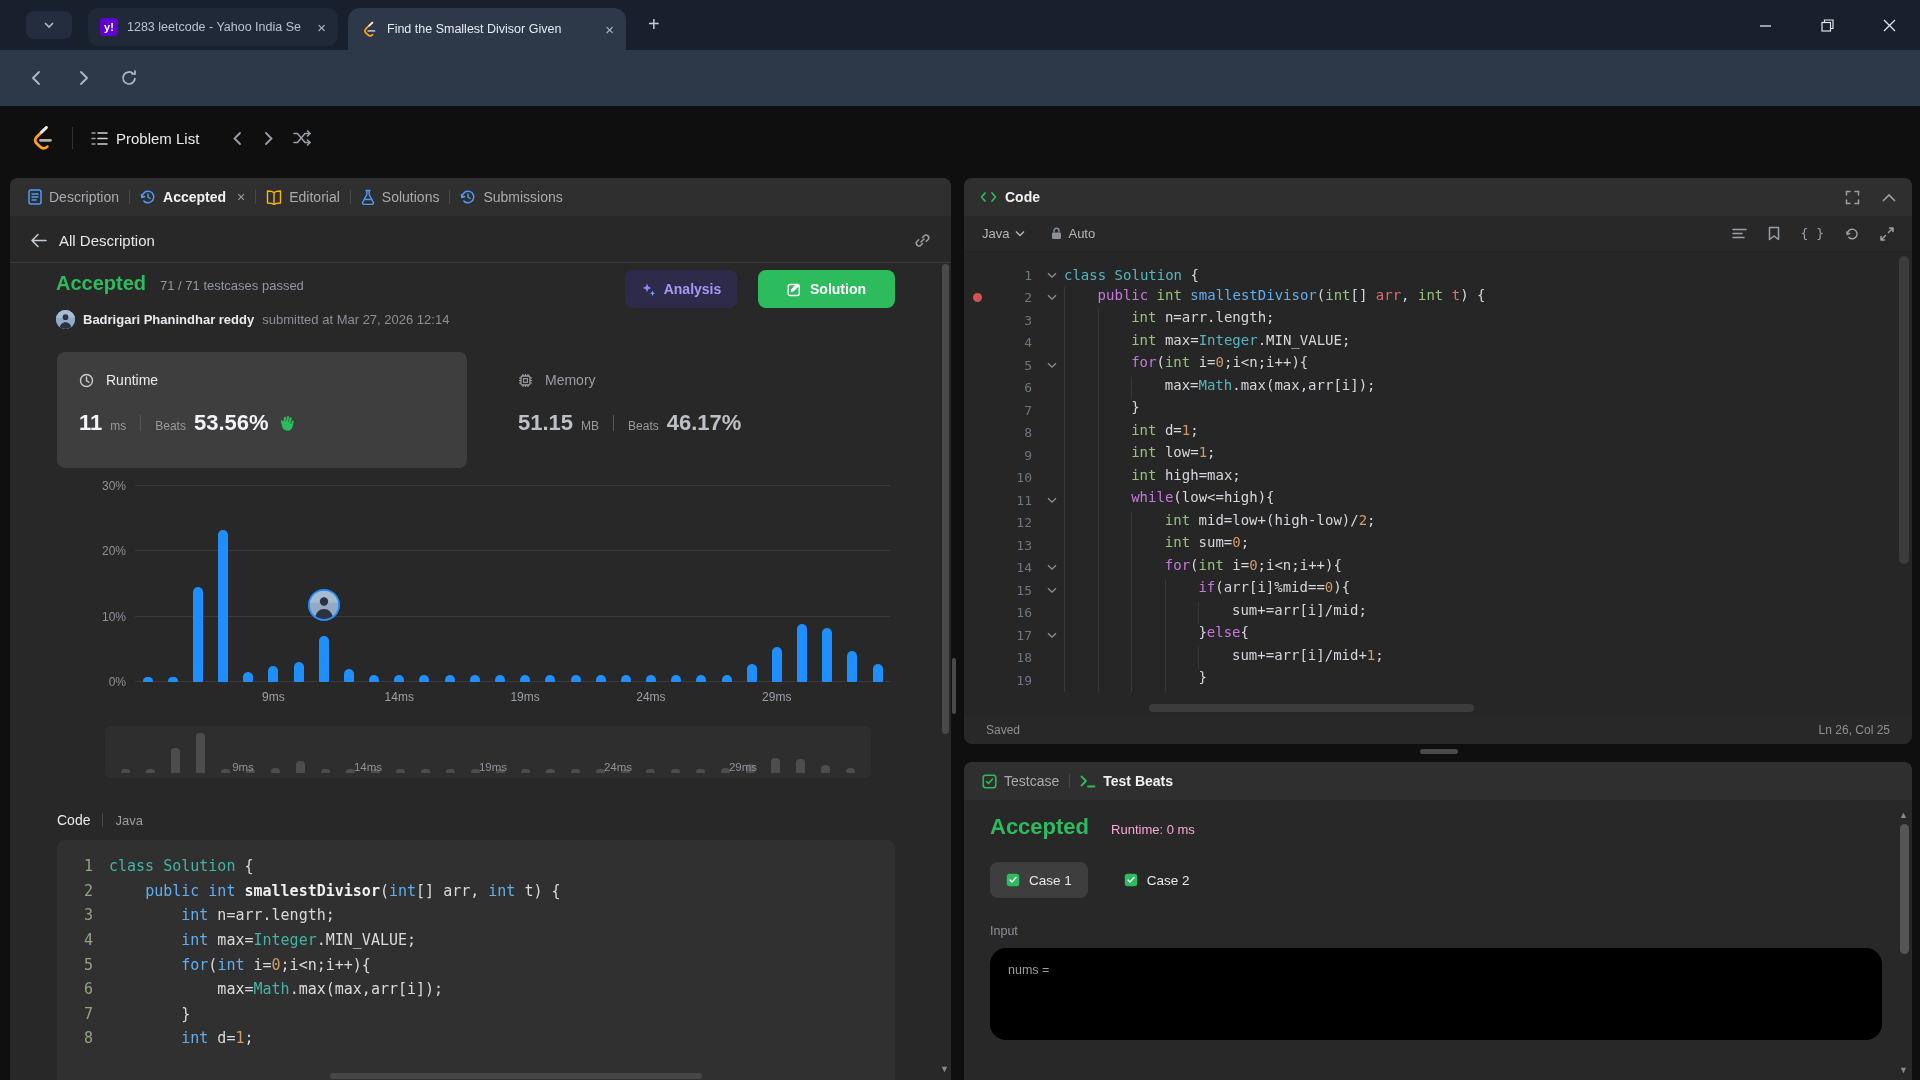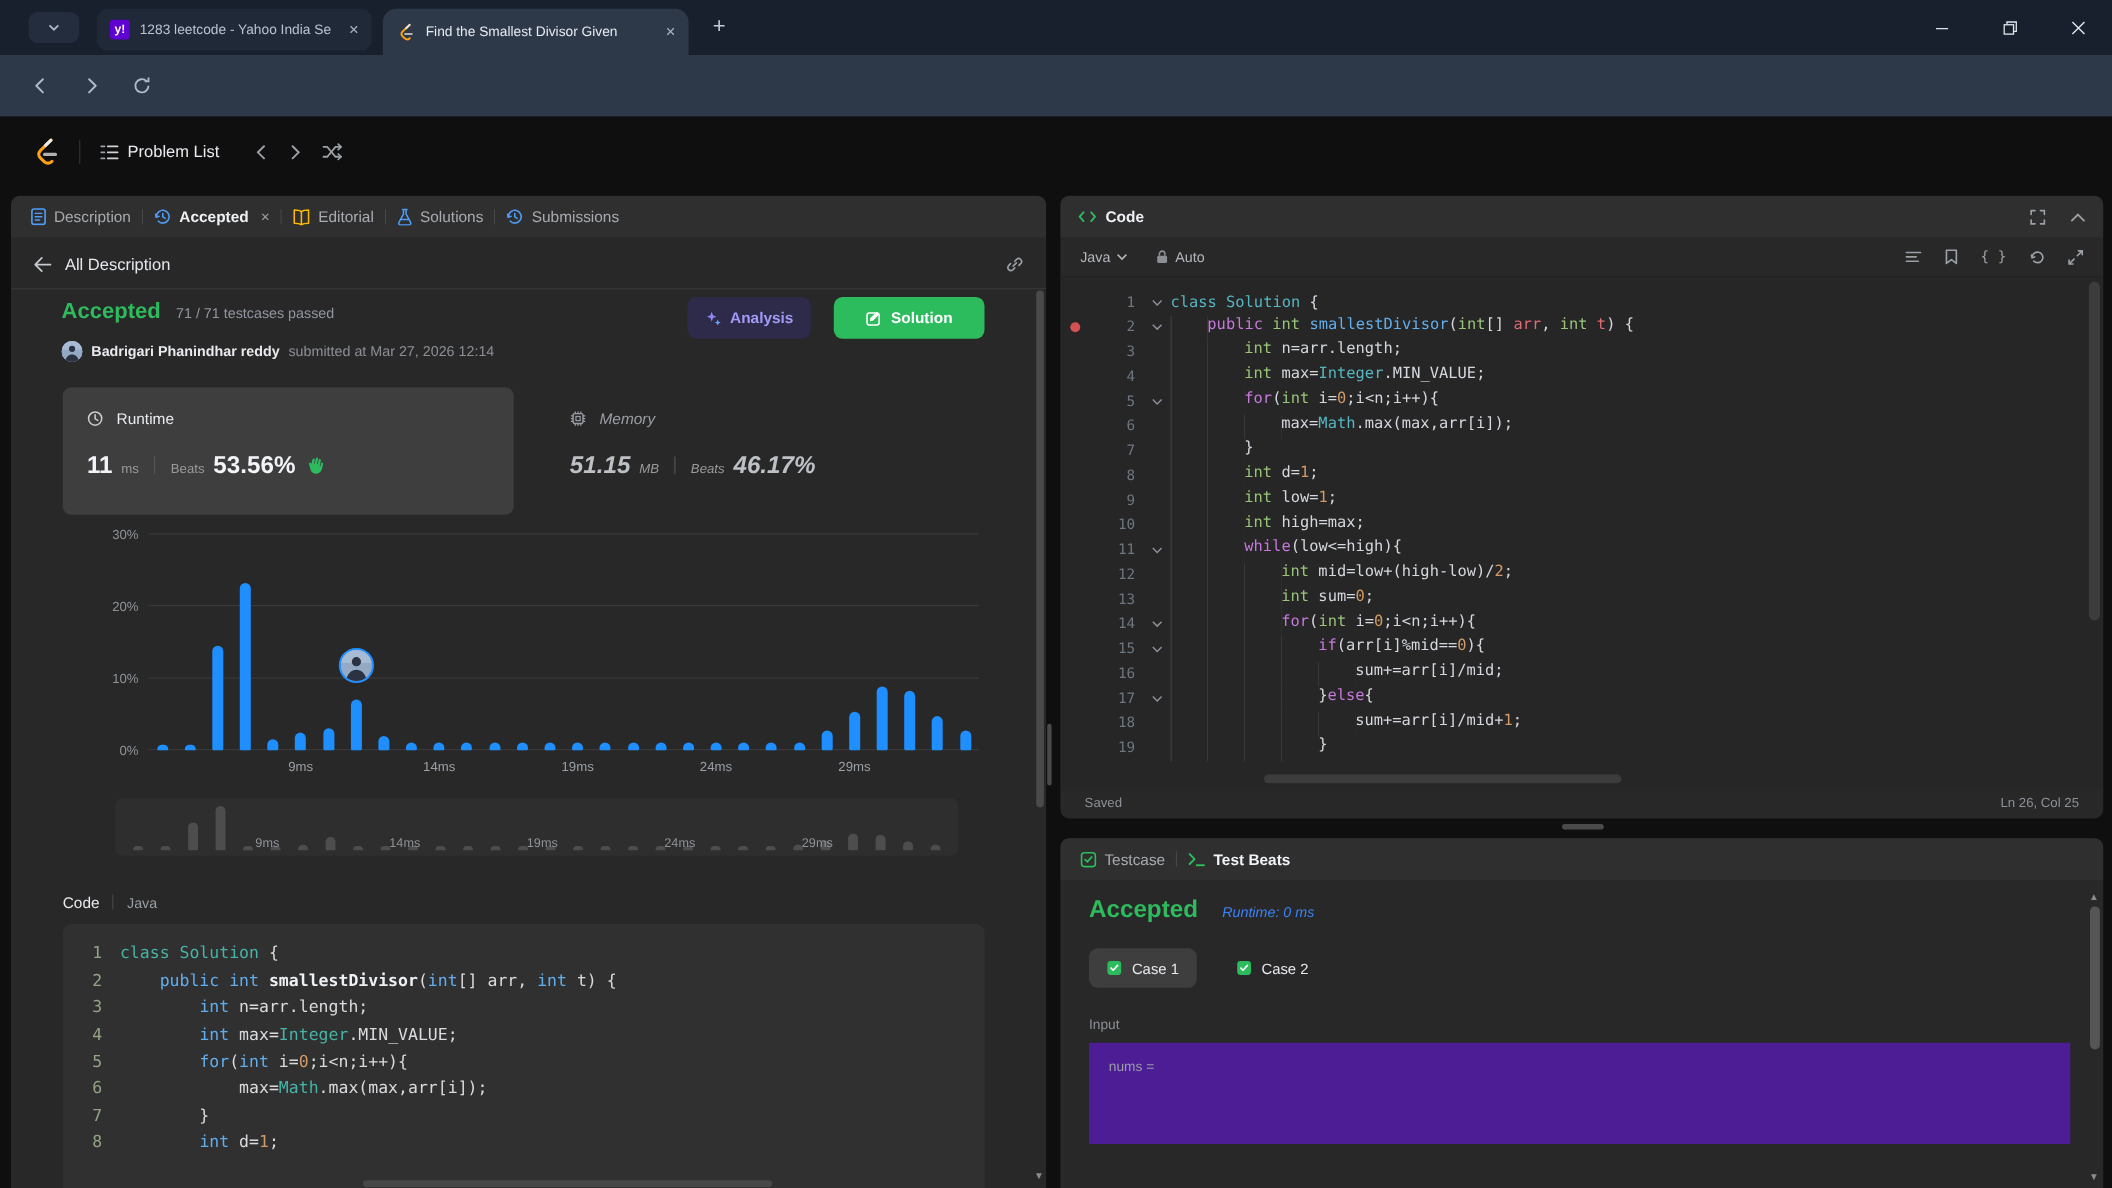--- a/index.html
+++ b/index.html
@@ -64,21 +64,21 @@
   .status-accepted { font-size:20px; font-weight:700; color:#2dbb5e; }
   .testcases { font-size:13px; color:#9196a1; }
   .btn { display:flex; align-items:center; justify-content:center; gap:8px; border-radius:8px; font-size:14px; font-weight:600; }
   .analysis-btn { position:absolute; left:615px; top:92px; width:112px; height:38px; background:#2e2a4a; color:#a19bf5; }
   .solution-btn { position:absolute; left:748px; top:92px; width:137px; height:38px; background:#2cbb5d; color:#fff; }
   .byline { position:absolute; left:46px; top:132px; display:flex; align-items:center; gap:8px; font-size:13px; color:#8c9096; }
   .byline b { color:#e8eaee; }
 
   .stat-card { position:absolute; top:174px; height:116px; border-radius:8px; padding:20px 22px; }
   .stat-card.rt { left:47px; width:410px; background:#3e3e3e; }
-  .stat-card.mem { left:486px; width:390px;font-style:italic; }
+  .stat-card.mem { left:486px; width:390px; }
   .stat-head { display:flex; align-items:center; gap:12px; font-size:14px; }
   .stat-vals { display:flex; align-items:baseline; gap:8px; margin-top:22px; }
   .bigval { font-size:22px; font-weight:700; }
   .smallu { font-size:12px; color:#9a9a9a; }
   .vdiv { width:1px; height:16px; background:#565656; align-self:center; margin:0 6px; }
   .rt .stat-head { color:#e9ebee; } .rt .bigval { color:#f2f4f7; }
   .mem .stat-head { color:#9a9ea5; } .mem .bigval { color:#bdc0c5; }
 
   
   .chart { position:absolute; left:30px; top:300px; width:880px; height:230px; }
@@ -135,26 +135,26 @@
   .ed .tkf { color:#61afef; } .ed .tkp { color:#e06c75; } .ed .tkn { color:#d19a66; }
   .ed .tkd { color:#d4d7dd; }
   .ed-status { position:absolute; left:0; bottom:0; right:0; height:28px; display:flex; align-items:center; padding:0 22px; font-size:12px; color:#8c9096; }
   .ed-vthumb { position:absolute; right:3px; top:78px; width:10px; height:308px; background:#3c3c3c; border-radius:5px; }
   .ed-hthumb { position:absolute; left:185px; bottom:32px; width:325px; height:8px; background:#3c3c3c; border-radius:4px; }
 
   
   .tr-content { position:absolute; left:26px; top:52px; right:30px; }
   .tr-status { display:flex; align-items:baseline; gap:22px; }
   .tr-accepted { font-size:22px; font-weight:700; color:#2dbb5e; }
-  .tr-runtime { font-size:13px; color:#3b82f6;font-style:italic; }
+  .tr-runtime { font-size:13px; color:#f9a8d4; }
   .case-row { display:flex; gap:20px; margin-top:22px; }
   .case-chip { height:36px; padding:0 16px; border-radius:8px; display:flex; align-items:center; gap:9px; font-size:13.5px; color:#e6e8ec; font-weight:500; }
   .case-chip.on { background:#3e3e3e; }
   .input-label { margin-top:26px; font-size:12.5px; color:#8c9096; }
-  .input-box { margin-top:10px; height:92px; background:#4c1d95; border-radius:0; padding:15px 18px; }
+  .input-box { margin-top:10px; height:92px; background:#000000; border-radius:16px; padding:15px 18px; }
   .input-key { font-size:12.5px; color:#9a9ea5; }
   .input-val { margin-top:10px; font-size:16px; color:#edeff3; }
   .tp-arrow-up { position:absolute; right:4px; top:48px; font-size:9px; color:#8b8b8b; }
   .tp-vthumb { position:absolute; right:3px; top:62px; width:9px; height:130px; background:#555; border-radius:5px; }
   .tp-arrow-dn { position:absolute; right:4px; bottom:5px; font-size:9px; color:#8b8b8b; }
 </style>
 </head>
 <body>
 
 <svg width="0" height="0" aria-hidden="true">

